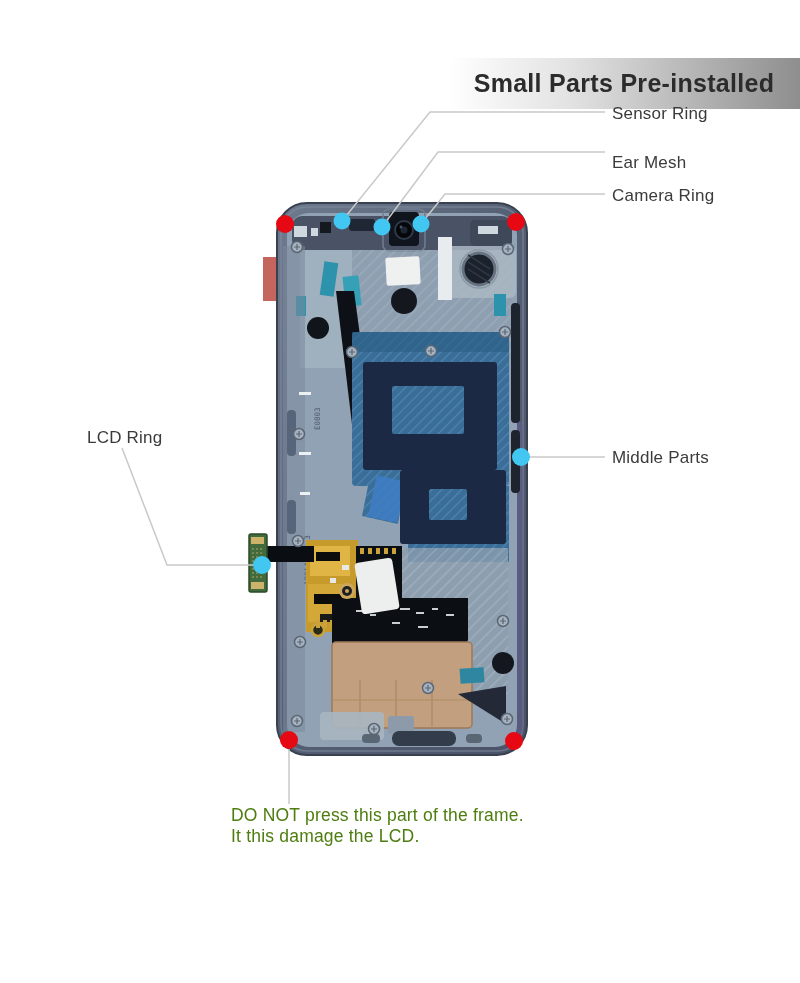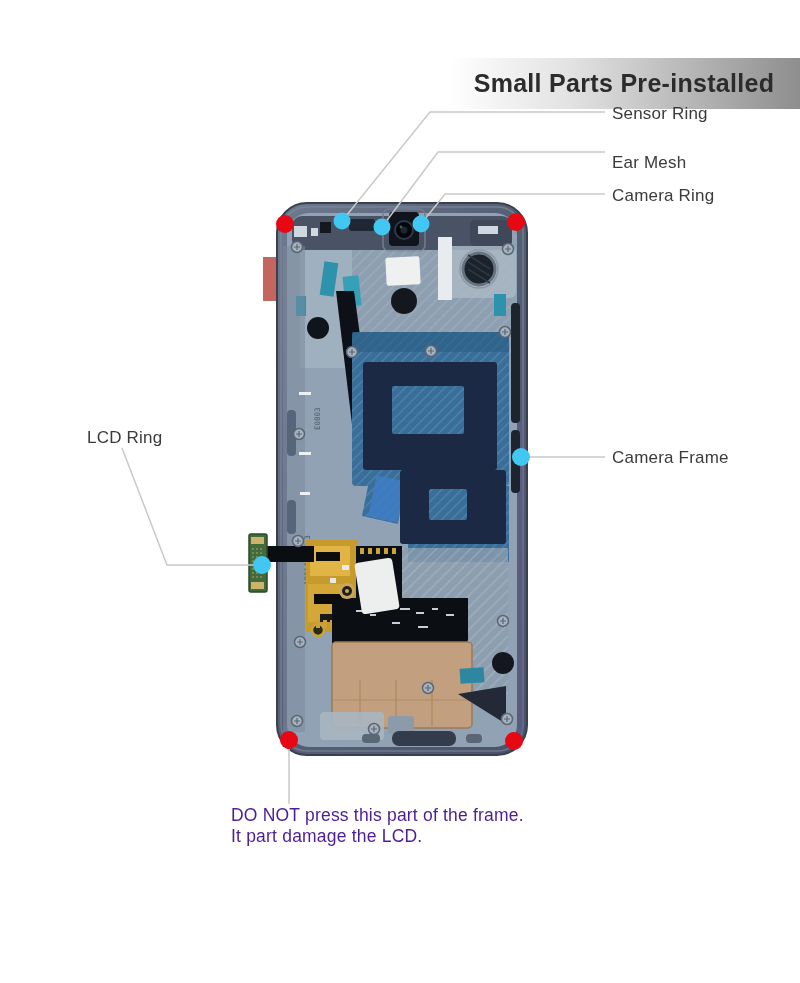--- a/index.html
+++ b/index.html
@@ -6,21 +6,21 @@
   .page { position:relative; width:800px; height:983px; background:#ffffff;
           font-family:"Liberation Sans", sans-serif; overflow:hidden; }
   .banner { position:absolute; left:448px; top:30px; width:352px; height:51px;
             background:linear-gradient(90deg,#ffffff 0%,#e2e2e2 35%,#b5b5b5 70%,#8e8e8e 100%);
             display:flex; align-items:center; justify-content:center;margin-top:28px; }
   .banner span { font-size:25px; font-weight:600; color:#2c2c2c; letter-spacing:0.3px; }
   .scene { position:absolute; left:0; top:0; width:800px; height:983px; }
   .callout-label { position:absolute; font-size:17px; color:#3b3b3b;
                    letter-spacing:0.2px; white-space:nowrap; line-height:20px; }
   .warning { position:absolute; left:231px; top:805px; font-size:17.5px;
-             line-height:21px; color:#4c1d95; letter-spacing:0.2px; }
+             line-height:21px; color:#4d7c0f; letter-spacing:0.2px; }
 </style>
 </head>
 <body>
 
 <div class="page">
 
   <div class="banner">
     <span>Small Parts Pre-installed</span>
   </div>
 
@@ -222,21 +222,21 @@
       <circle cx="382" cy="227" r="8.5" fill="#41c7f1"></circle>
       <circle cx="421" cy="224" r="8.5" fill="#41c7f1"></circle>
       <circle cx="521" cy="457" r="9" fill="#41c7f1"></circle>
       <circle cx="262" cy="565" r="9" fill="#41c7f1"></circle>
     </g>
   </svg>
 
   <div class="callout-label" style="left:612px; top:104px">Sensor Ring</div>
   <div class="callout-label" style="left:612px; top:153px">Ear Mesh</div>
   <div class="callout-label" style="left:612px; top:186px">Camera Ring</div>
-  <div class="callout-label" style="left:612px; top:448px">Camera Frame</div>
+  <div class="callout-label" style="left:612px; top:448px">Middle Parts</div>
   <div class="callout-label" style="left:87px; top:428px">LCD Ring</div>
 
   <div class="warning">
     <div>DO NOT press this part of the frame.</div>
-    <div>It part damage the LCD.</div>
+    <div>It this damage the LCD.</div>
   </div>
 
 </div>
 
 </body></html>

